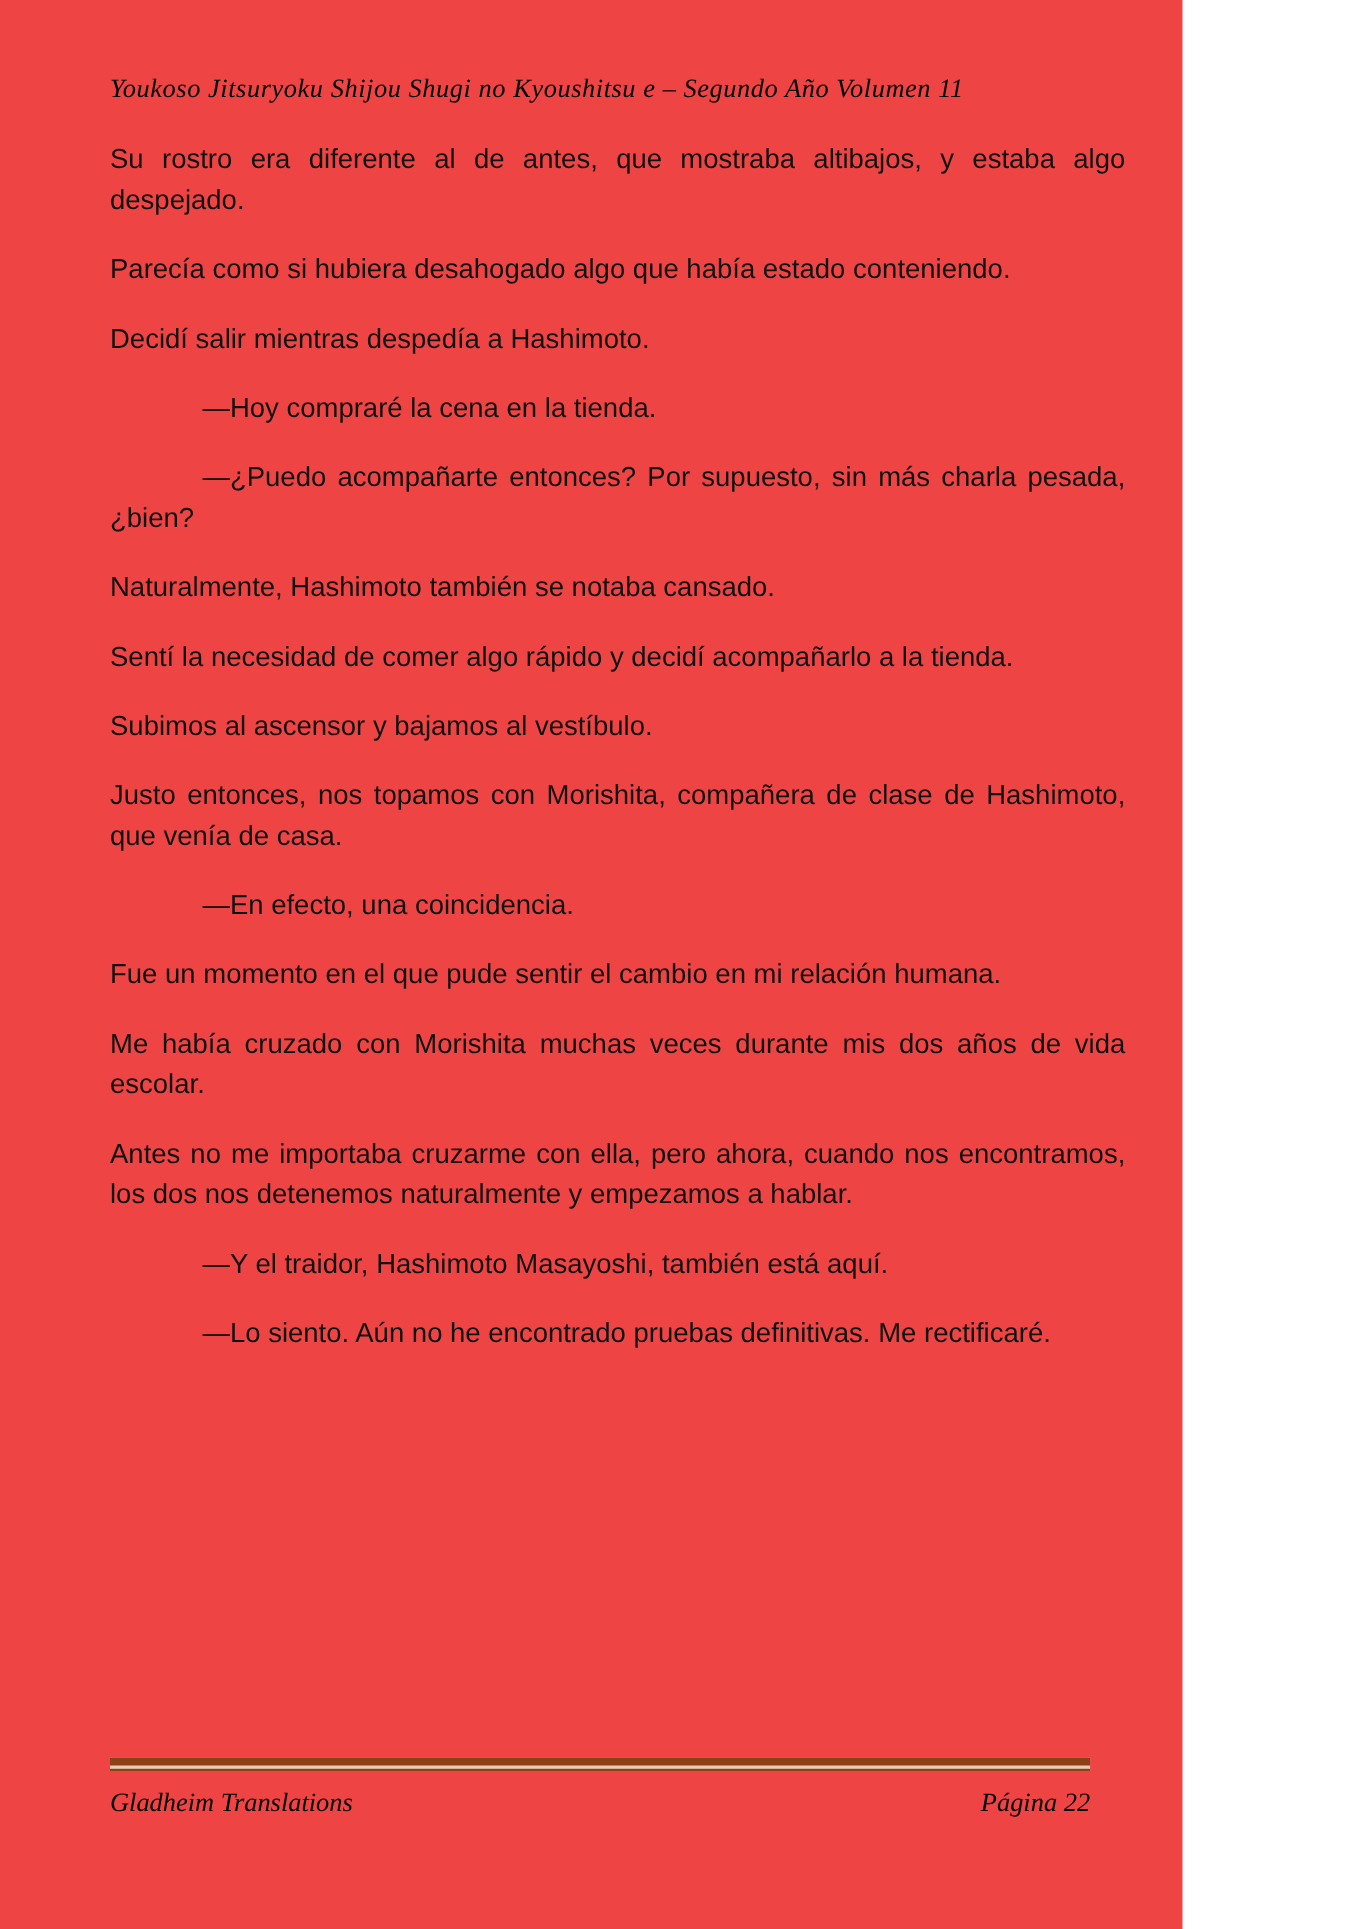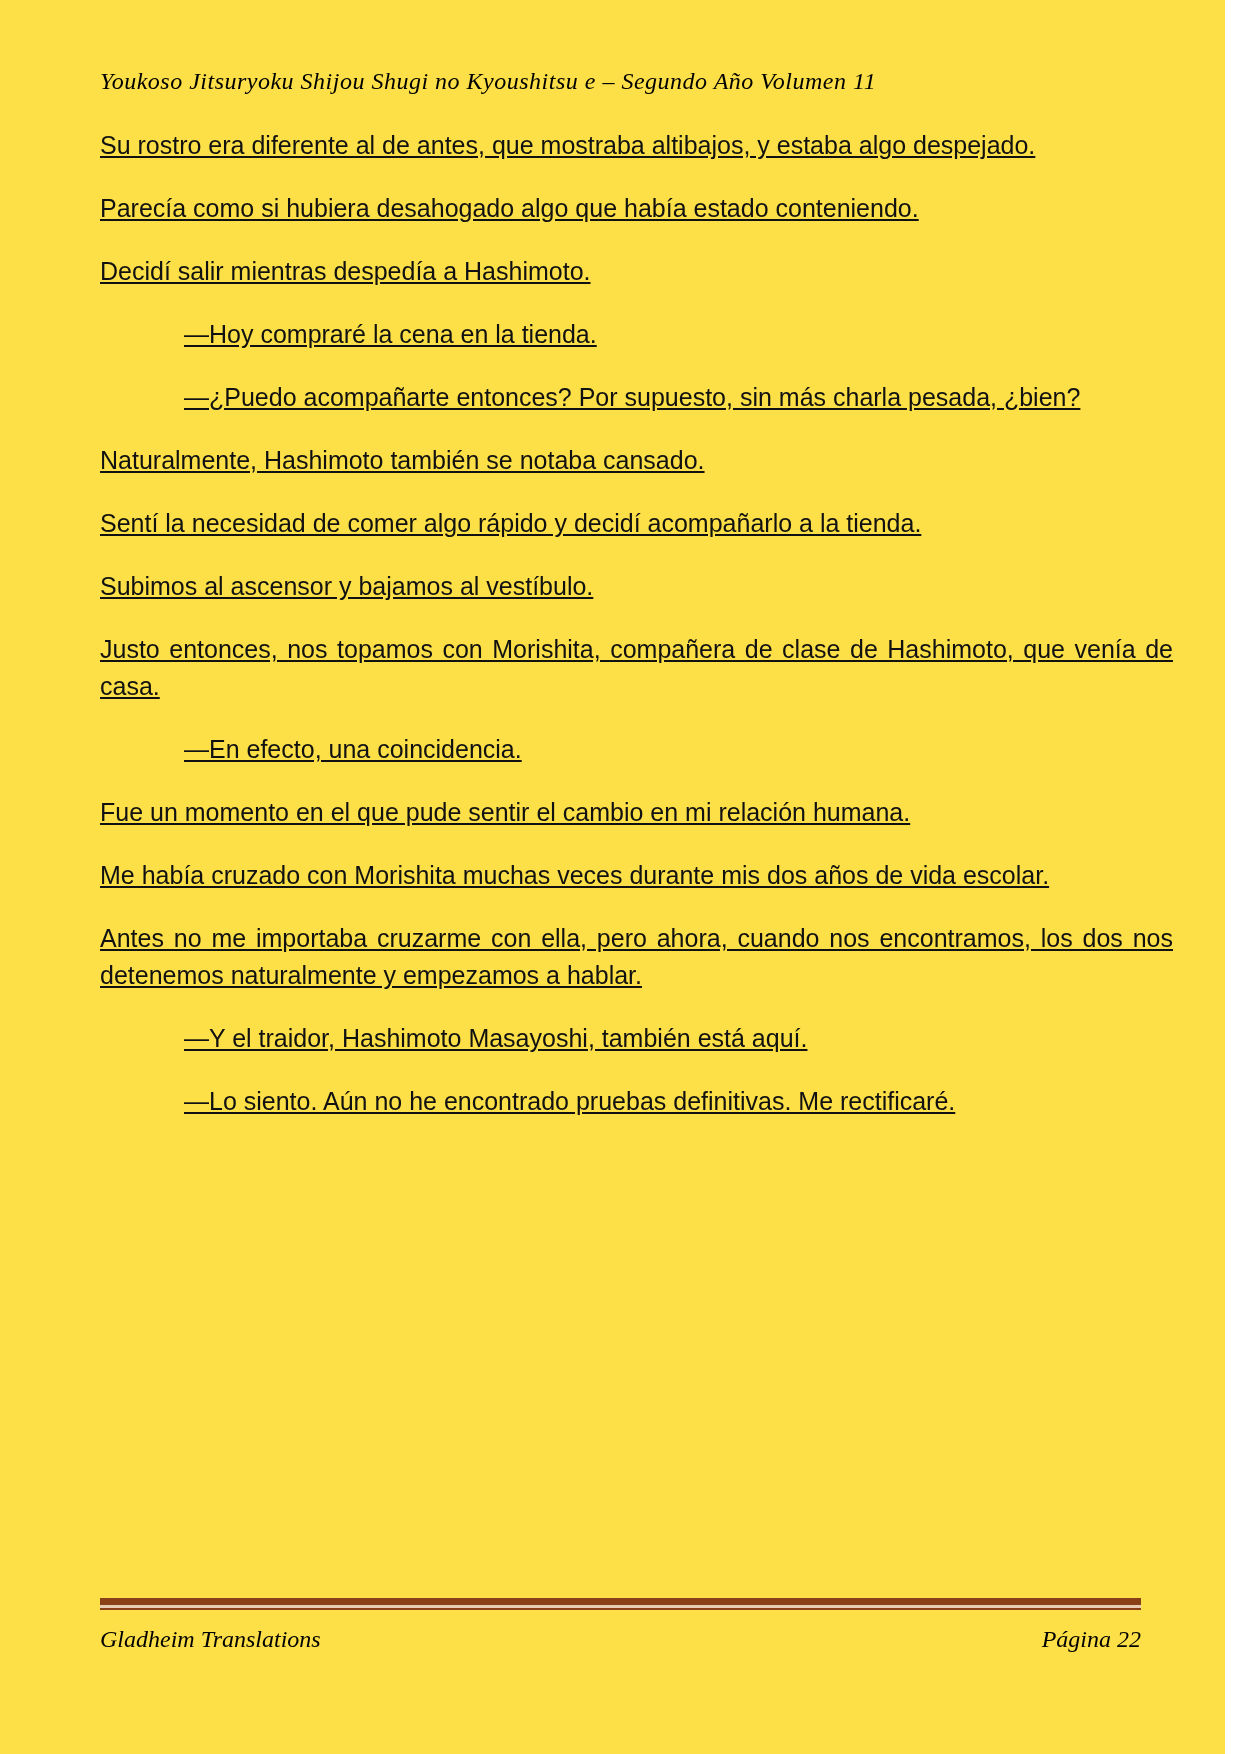--- a/index.html
+++ b/index.html
@@ -2,39 +2,38 @@
 <html><head>
 <meta charset="utf-8">
 <style>
   html, body {
     margin: 0;
     padding: 0;
     background: #ffffff;
   }
   .page {
     position: relative;
-    width: 1225px;
+    width: 1075px;
     height: 1754px;
-    background: #fde047;
+    background: #ef4444;
     overflow: hidden;
     font-family: "Liberation Sans", sans-serif;
     color: #111111;
   }
   .page-header {
     margin: 68px 100px 0 100px;
     font-family: "Liberation Serif", "DejaVu Serif", serif;
     font-style: italic;
     font-size: 24px;
     letter-spacing: 0.5px;
     color: #000000;
     white-space: nowrap;
   }
   .page-body {
     margin: 32px 52px 0 100px;
-    text-decoration: underline;
   }
   .page-body p.para {
     font-size: 25px;
     line-height: 37px;
     text-align: justify;
     margin: 0 0 26px 0;
   }
   .page-body p.para.dialogue {
     text-indent: 84px;
   }

